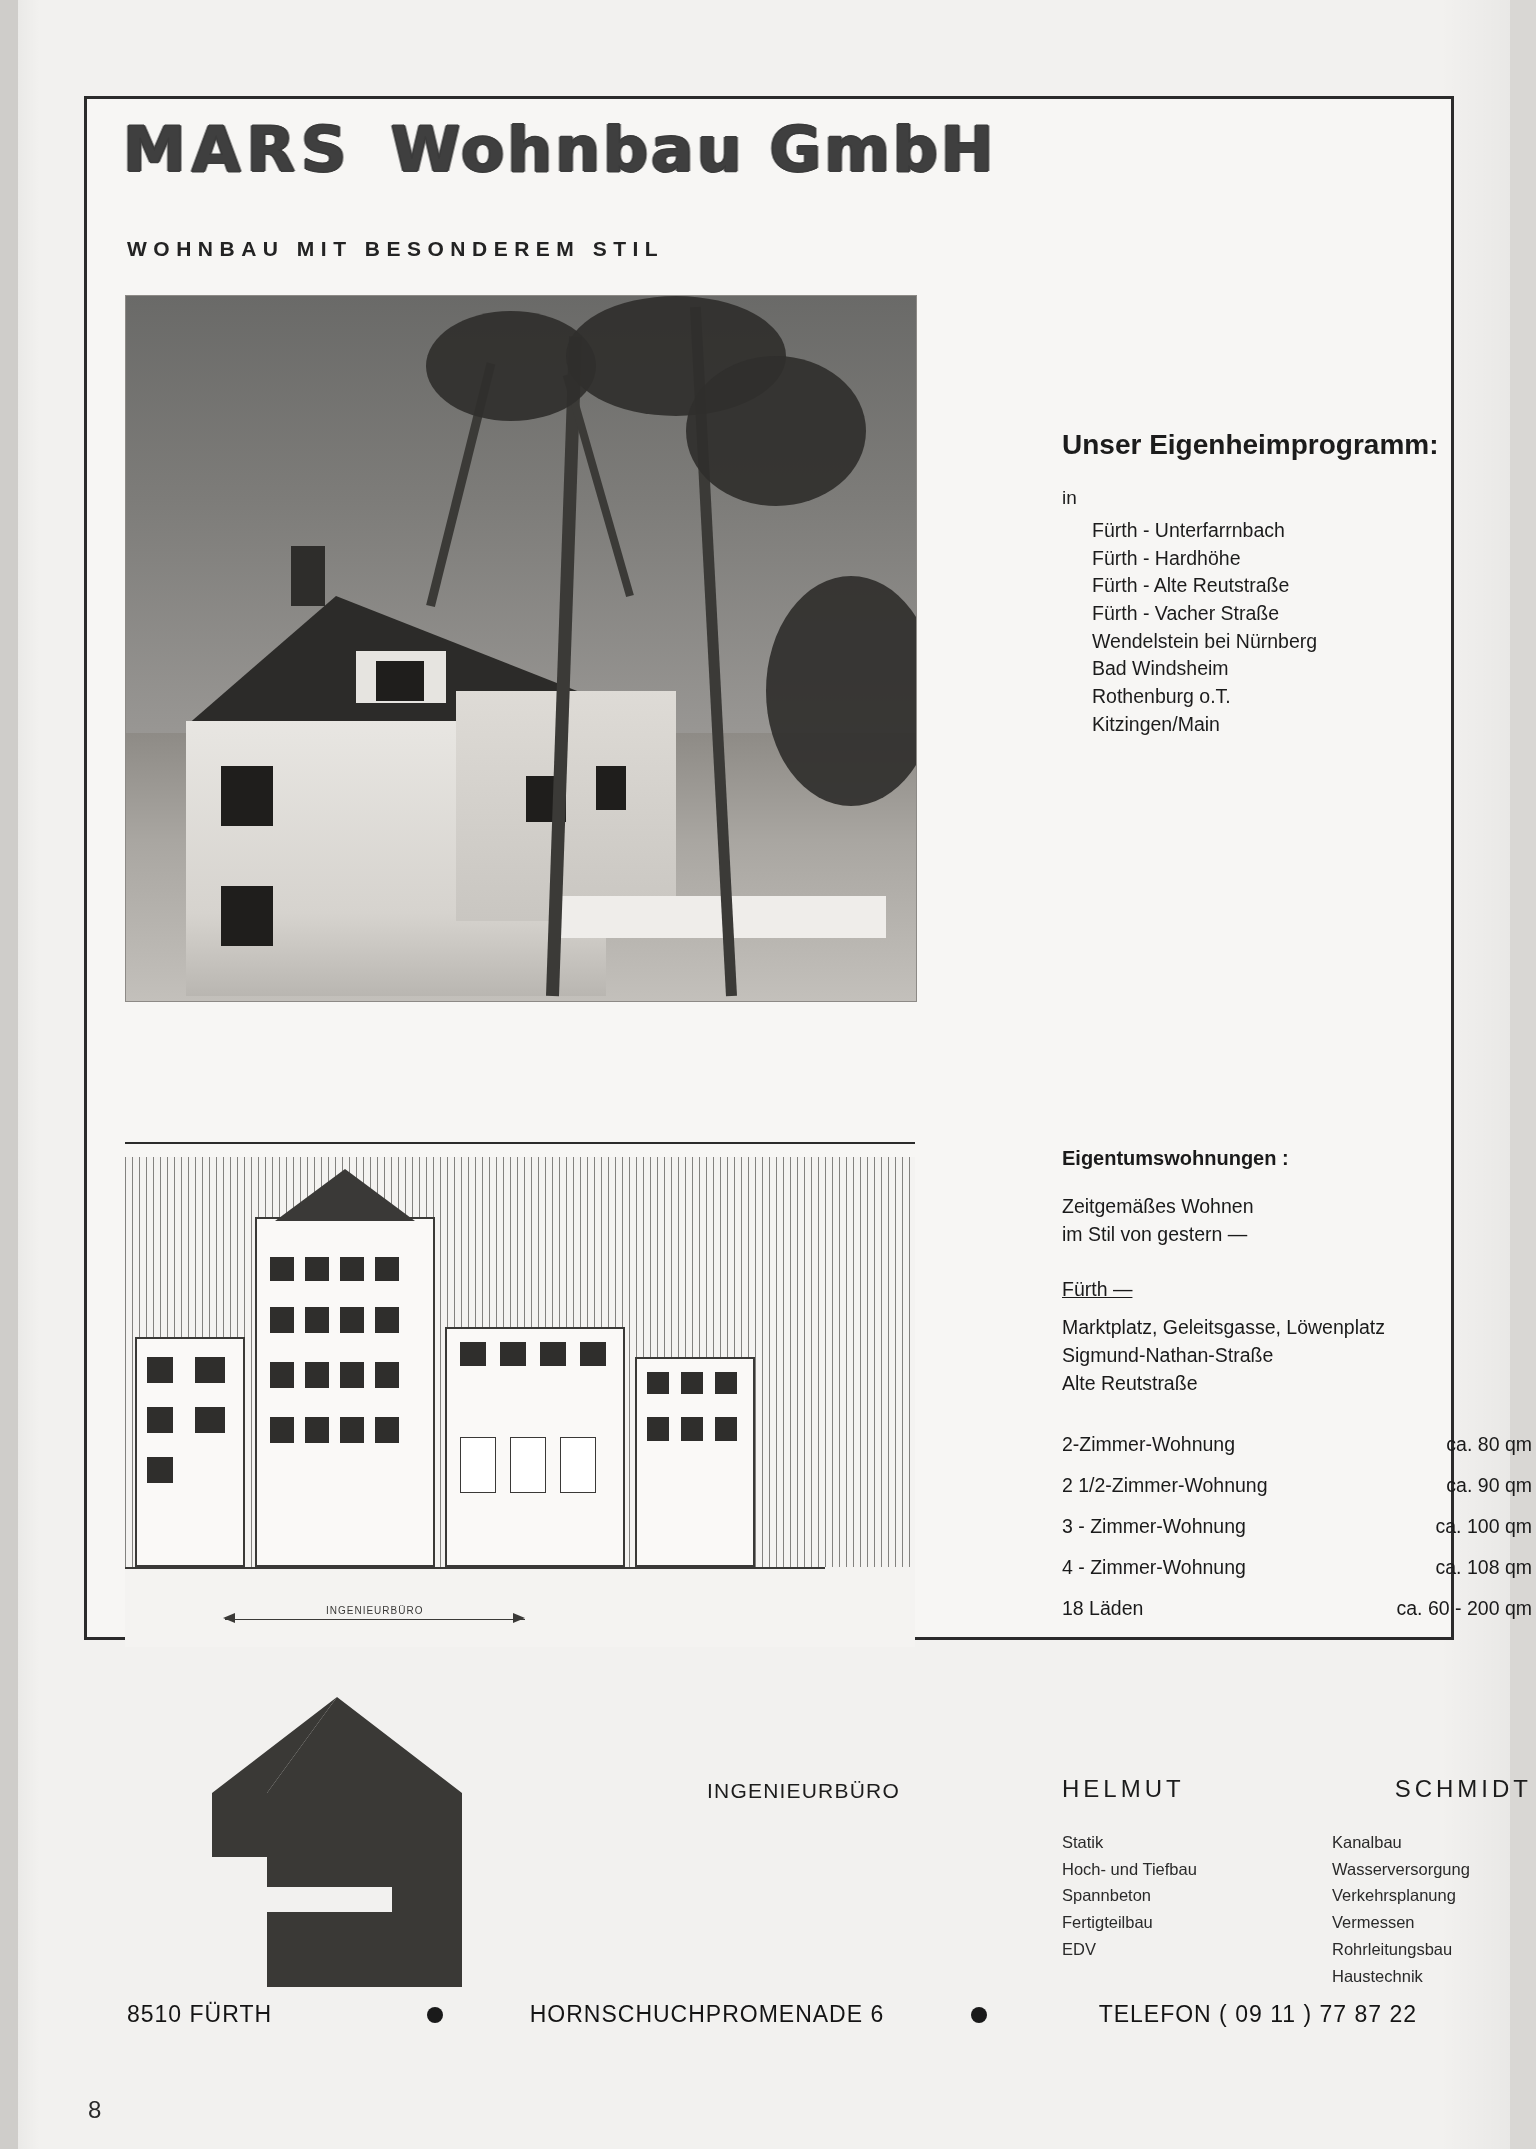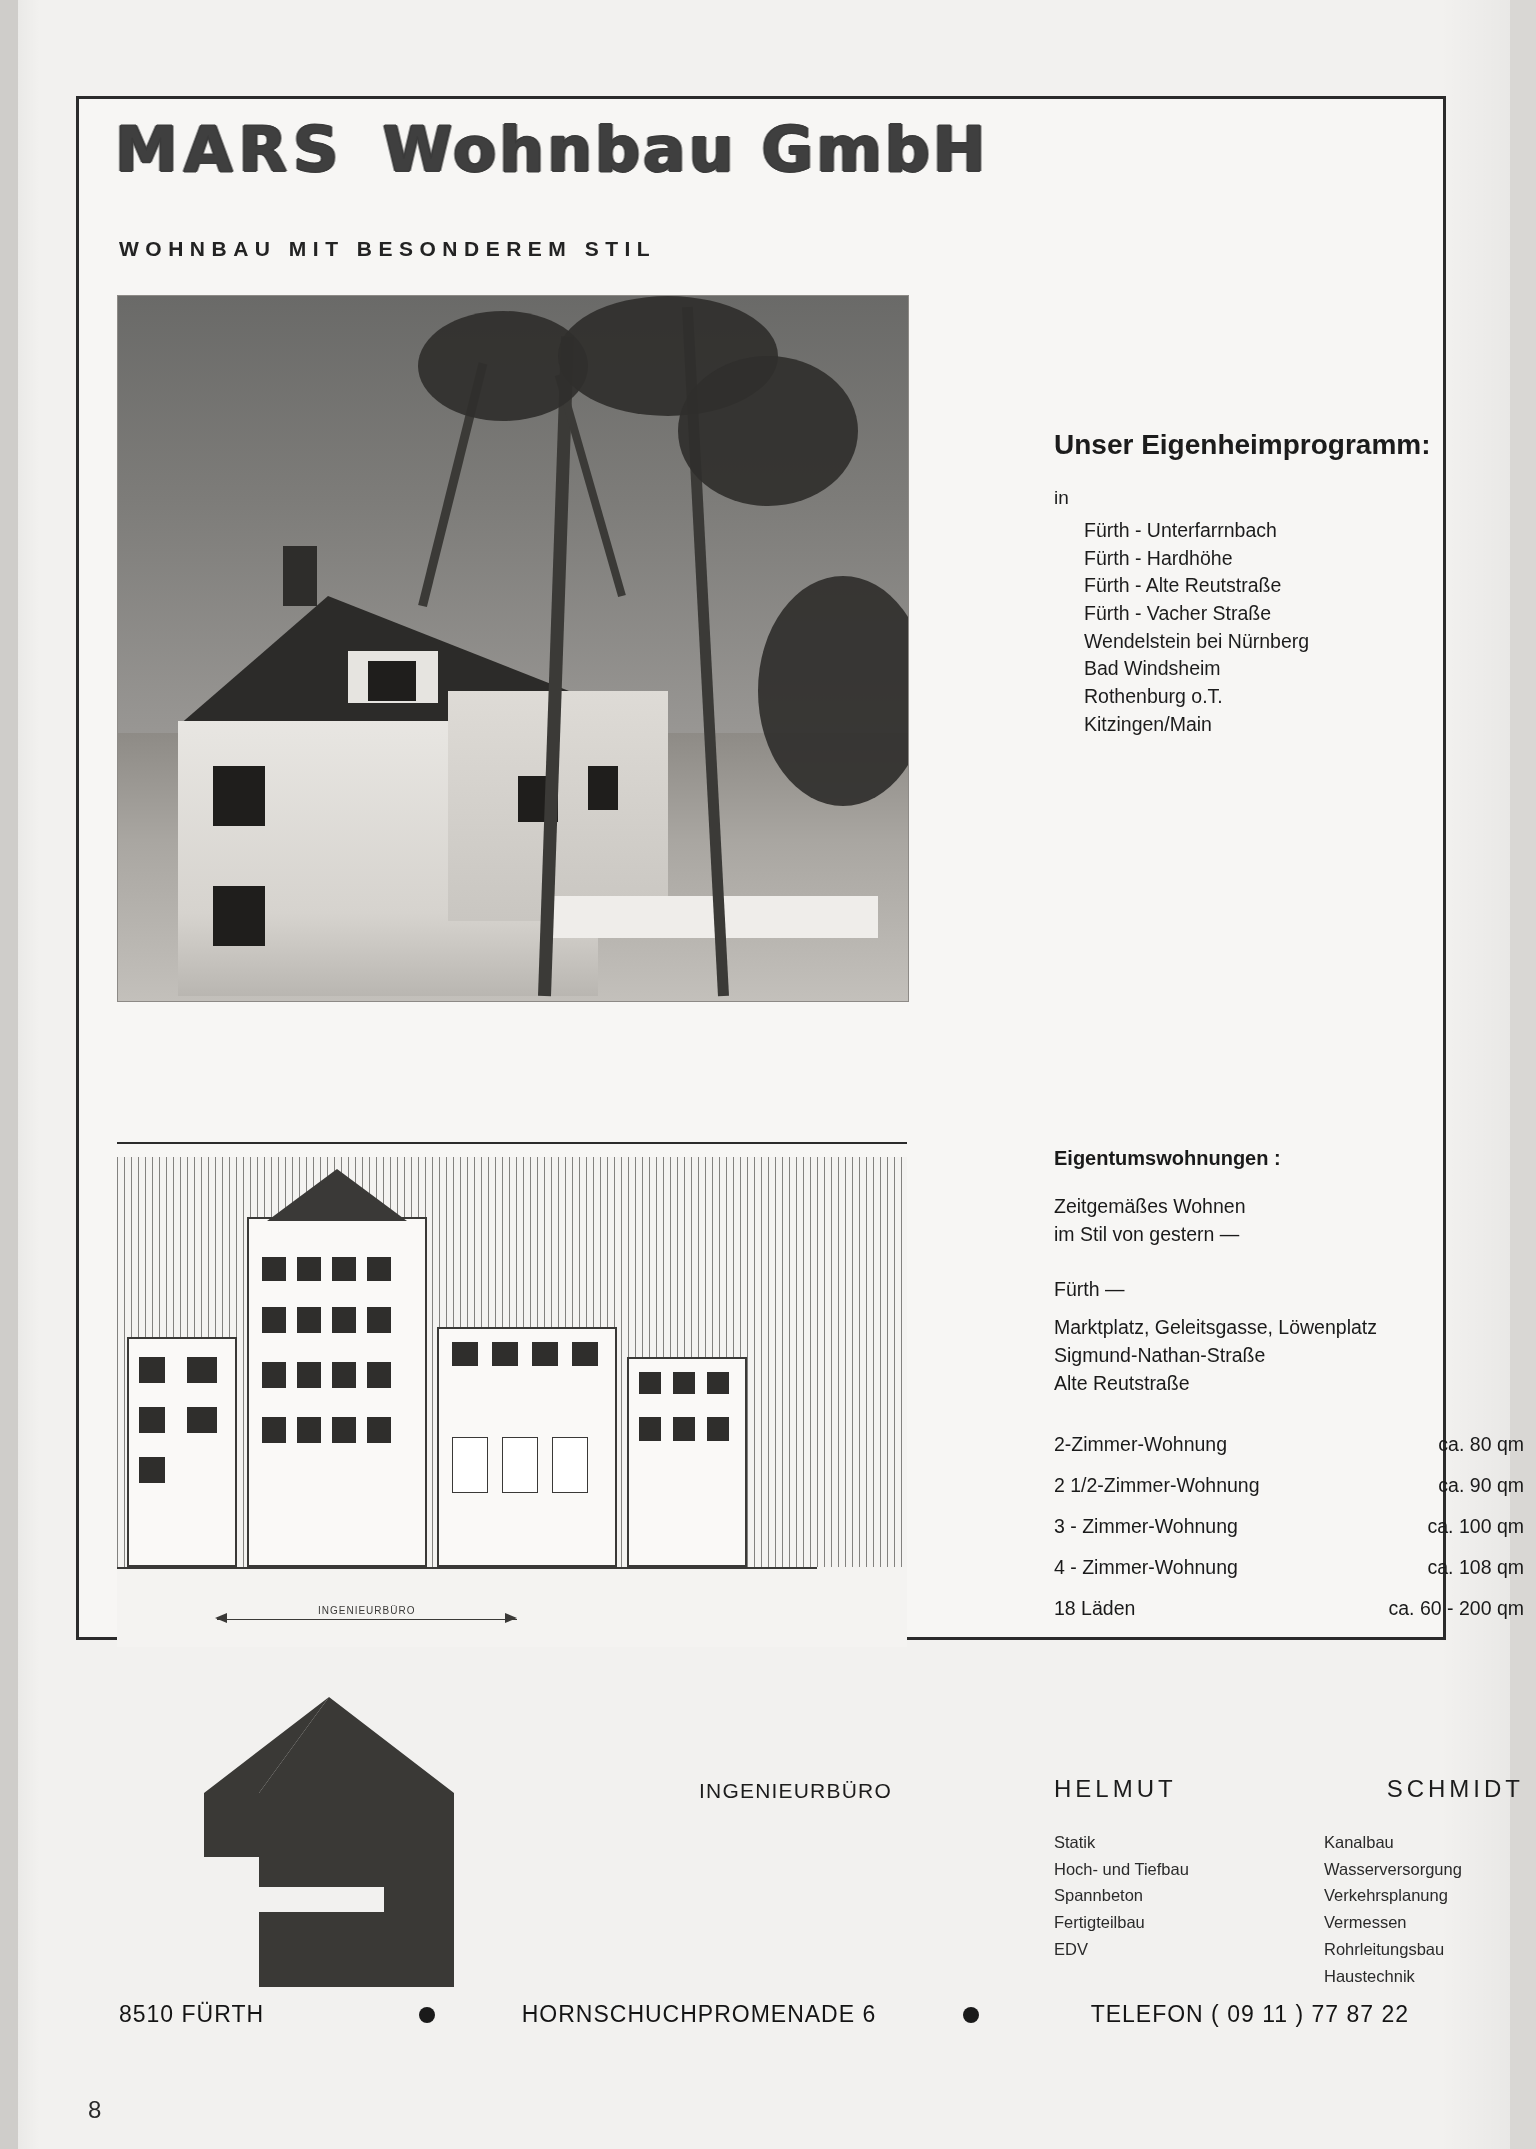--- a/index.html
+++ b/index.html
@@ -39,21 +39,21 @@
   .dark-edge-right {
     position: absolute;
     right: 0; top: 0;
     width: 26px; height: 2149px;
     background: #d9d7d4;
   }
 
   
   .ad-frame {
     position: absolute;
-    left: 76px;
+    left: 84px;
     top: 96px;
     width: 1370px;
     height: 1544px;
     border: 3px solid #2b2b2b;
     background: #f7f6f4;
     box-sizing: border-box;
   }
 
   
   .logo-row {
@@ -261,21 +261,21 @@
   .heading2 {
     font-size: 20px;
     font-weight: 600;
     margin-bottom: 22px;
   }
   .para {
     font-size: 19.5px;
     line-height: 1.45;
     margin-bottom: 26px;
   }
-  .para-tight { margin-bottom: 10px; }
+  .para-tight { margin-bottom: 10px; text-decoration: underline; }
   .apt-table {
     width: 100%;
     border-collapse: collapse;
     font-size: 19.5px;
     margin-top: 14px;
   }
   .apt-table td {
     padding: 9px 0;
     white-space: nowrap;
   }

